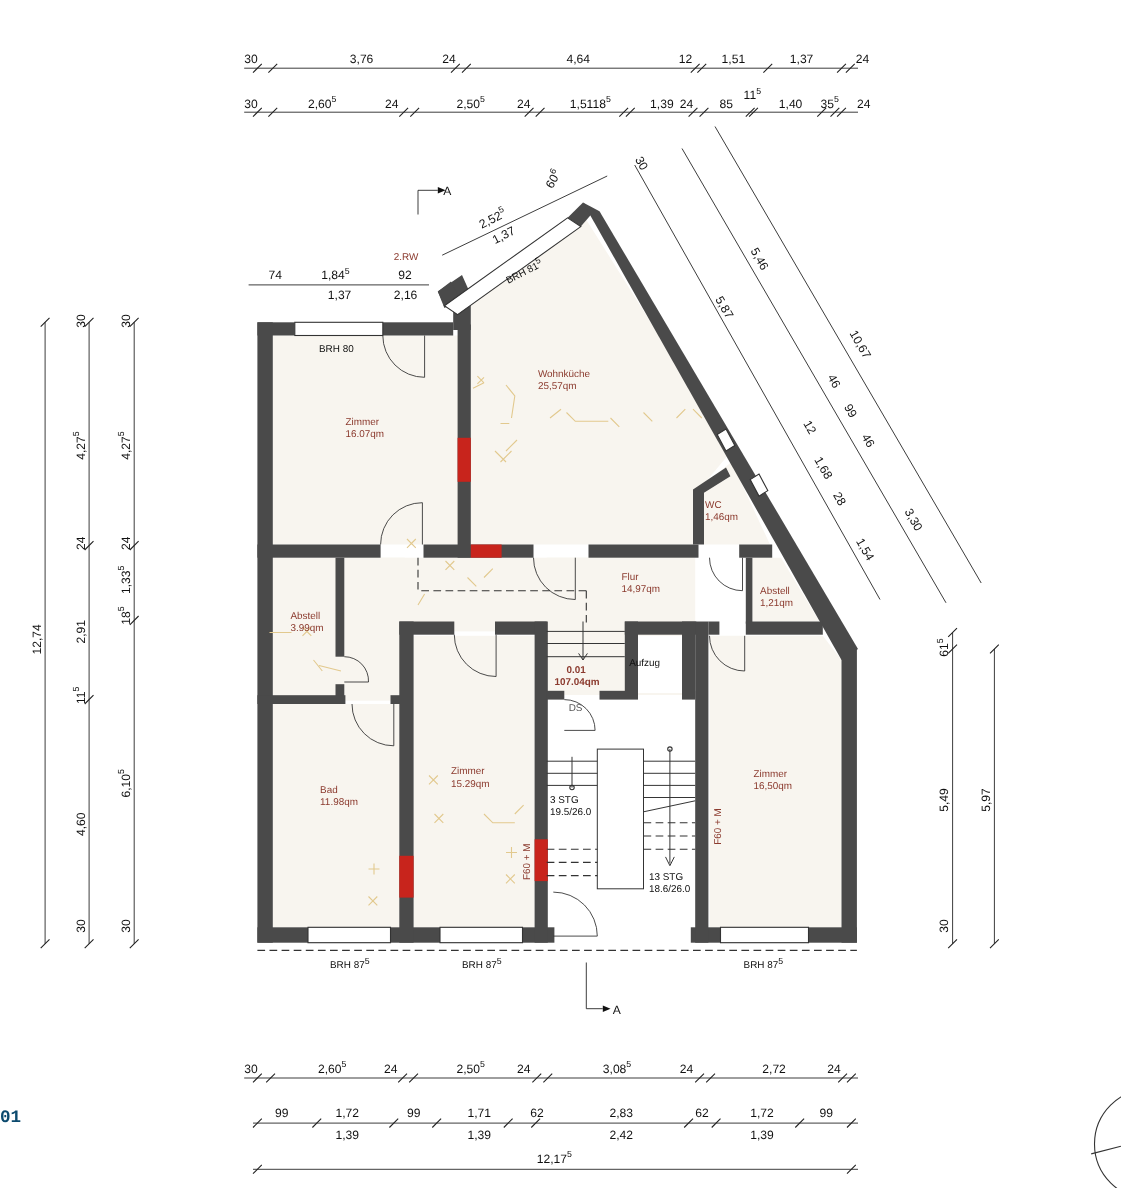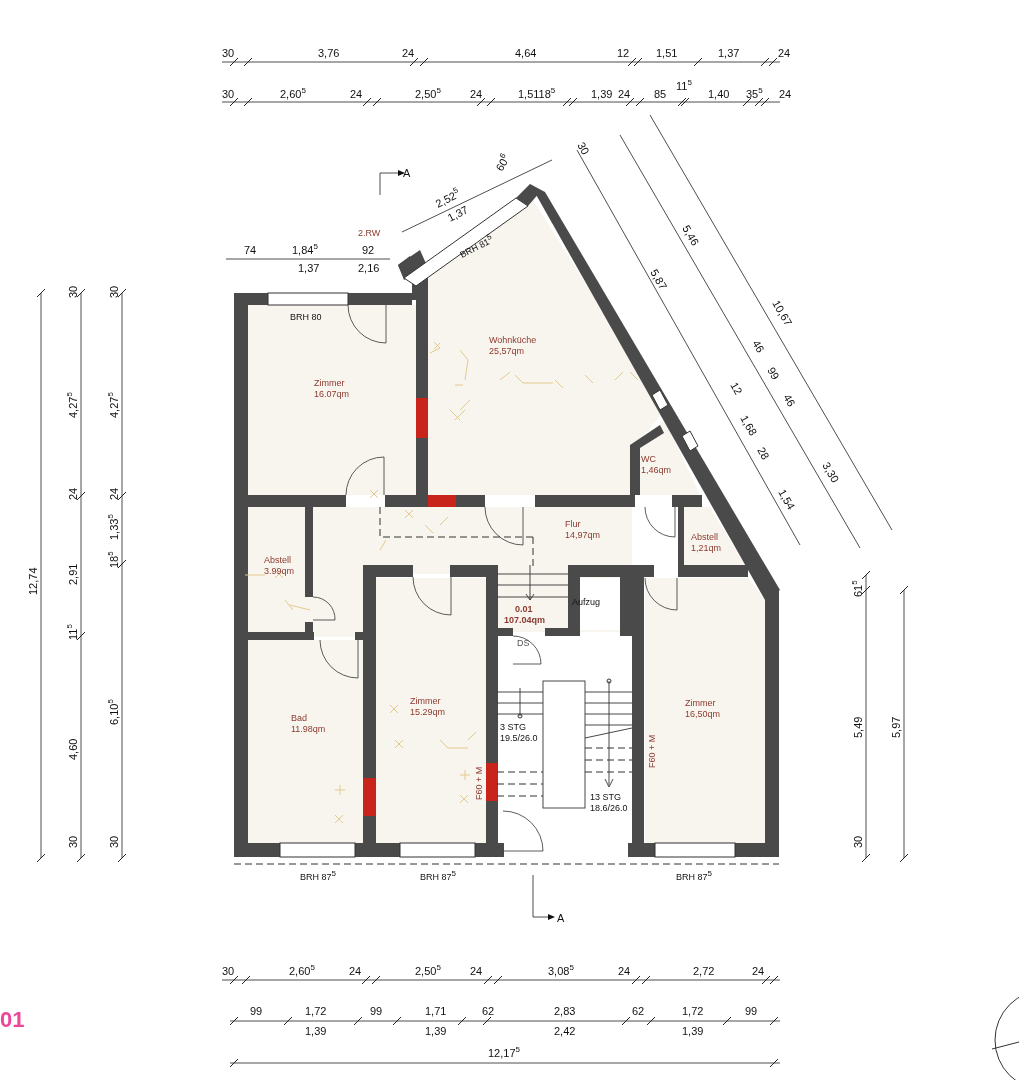--- a/index.html
+++ b/index.html
@@ -13,21 +13,21 @@
   .dim { stroke: #222; stroke-width: 0.8; fill: none; }
   .tick { stroke: #222; stroke-width: 1; }
   .dimtxt { font-family: "Liberation Sans", sans-serif; font-size: 11px; fill: #111; }
   .sup { font-size: 8px; }
   .room-name { font-family: "Liberation Sans", sans-serif; font-size: 9px; fill: #8b3a2e; }
   .blk { font-family: "Liberation Sans", sans-serif; font-size: 9px; fill: #111; }
   .door { stroke: #333; stroke-width: 0.8; fill: none; }
   .dash { stroke: #333; stroke-width: 1; fill: none; stroke-dasharray: 7 4; }
   .elec { stroke: #e2c98e; stroke-width: 1; fill: none; }
   .stairline { stroke: #333; stroke-width: 0.9; fill: none; }
-  .sheet-id { position: absolute; left: 0; top: 1007px; font-weight: bold; font-size: 22px; color: #ec4899; font-family: Liberation Sans, sans-serif; }
+  .sheet-id { position: absolute; left: 0; top: 1007px; font-weight: bold; font-size: 16px; color: #0c4a6e; font-family: Liberation Mono, monospace; }
 </style>
 </head>
 <body>
 
 <div class="sheet-id">01</div>
 
 <svg id="plan" viewBox="0 0 1019 1080" xmlns="http://www.w3.org/2000/svg">
 
   <g>
 

